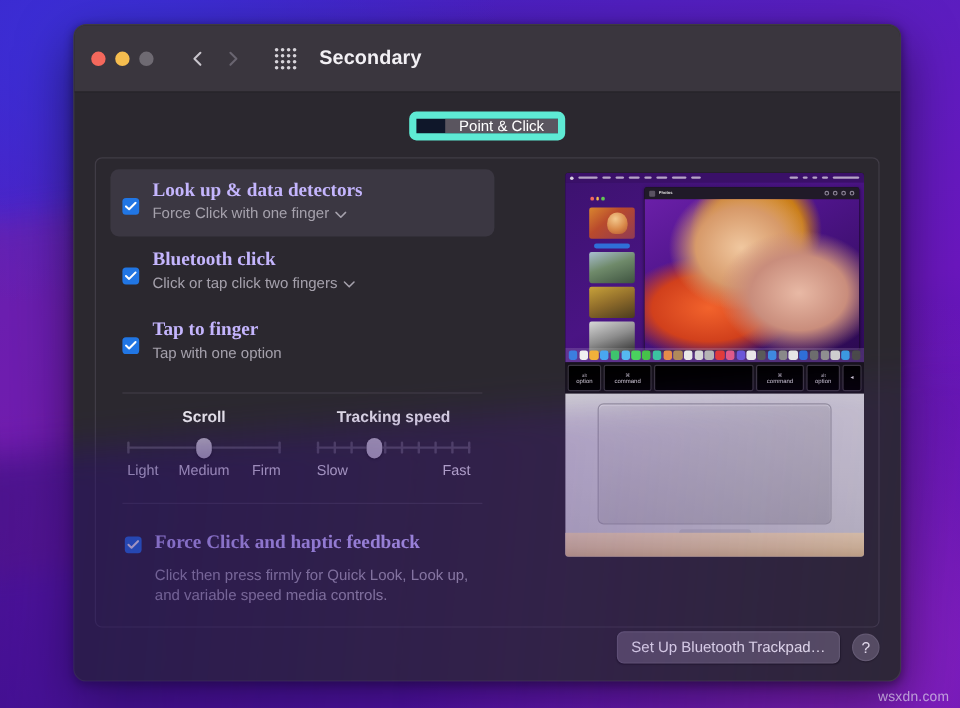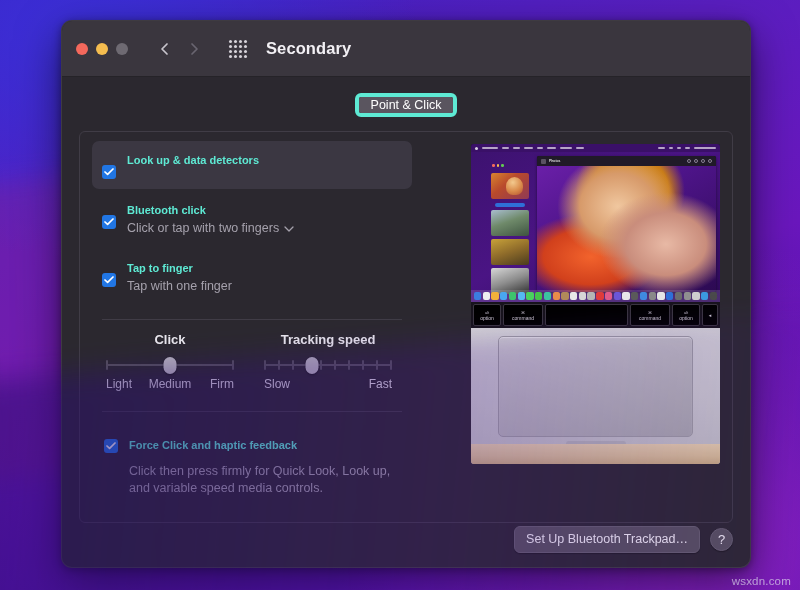--- a/index.html
+++ b/index.html
@@ -117,24 +117,25 @@
   .searchph { color: #8e8a95; font-size: 13px; }
 
   
   .tabrow {
     display: flex; justify-content: center; align-items: center;
     padding-top: 16px;
   }
   .tabs {
     display: flex;
     background: #0f172a;
-    border: 4px solid #5eead4;
+    border: 6px solid #5eead4;
     border-radius: 6px;
     height: 24px;
     overflow: hidden;
+    padding-left: 24px;
   }
   .tab {
     display: flex; align-items: center;
     padding: 0 12px;
     font-size: 12.5px;
     color: #e6e3ea;
     height: 100%;
     border-right: 1px solid #46424c;
     white-space: nowrap;
   }
@@ -166,21 +167,21 @@
     flex: 0 0 auto;
     width: 14px; height: 14px;
     border-radius: 3px;
     background: #2176e4;
     position: relative;
     margin-top: 15px;
     margin-right: 11px;
   }
   .cb svg { position: absolute; left: 2px; top: 3px; }
 
-  .optlabel { color: #5eead4; font-size: 11px; font-weight: bold; line-height: 16px; }
+  .optlabel { color: #c4b5fd; font-size: 16px; font-weight: bold; line-height: 16px; font-family: Liberation Serif, serif; }
   .optsub   { color: #a5a1ac; font-size: 12.5px; line-height: 17px; margin-top: 2px; display: flex; align-items: center; gap: 5px; }
   .caretdown { display: inline-block; }
 
   .divider { height: 1px; background: #403c46; margin: 14px 10px 0 10px; }
 
   
   .sliderzone { display: flex; padding: 12px 2px 0 2px; }
   .sliderbox { flex: 1; display: flex; flex-direction: column; align-items: center; }
   .sliderbox.click { width: 152px; flex: 0 0 152px; }
   .slidertitle { color: #e9e7ed; font-size: 13px; font-weight: bold; margin-bottom: 10px; }
@@ -423,62 +424,70 @@
       <div class="leftcol">
 
         <div class="optrow selected">
           <span class="cb">
             <svg viewBox="0 0 10 8" width="10" height="8" fill="none" stroke="#ffffff" stroke-width="1.7" stroke-linecap="round" stroke-linejoin="round">
                 <path d="M1 4 L3.6 6.4 L9 1"></path>
               </svg>
           </span>
           <span>
             <span class="optlabel">Look up &amp; data detectors</span>
+            <span class="optsub">
+              <span>Force Click with one finger</span>
+              <span class="caretdown">
+                <svg viewBox="0 0 10 6" width="10" height="6" fill="none" stroke="#a5a1ac" stroke-width="1.3" stroke-linecap="round" stroke-linejoin="round">
+                    <path d="M1 1 L5 5 L9 1"></path>
+                  </svg>
+              </span>
+            </span>
           </span>
         </div>
 
         <div class="optrow">
           <span class="cb">
             <svg viewBox="0 0 10 8" width="10" height="8" fill="none" stroke="#ffffff" stroke-width="1.7" stroke-linecap="round" stroke-linejoin="round">
                 <path d="M1 4 L3.6 6.4 L9 1"></path>
               </svg>
           </span>
           <span>
             <span class="optlabel">Bluetooth click</span>
             <span class="optsub">
-              <span>Click or tap with two fingers</span>
+              <span>Click or tap click two fingers</span>
               <span class="caretdown">
                 <svg viewBox="0 0 10 6" width="10" height="6" fill="none" stroke="#a5a1ac" stroke-width="1.3" stroke-linecap="round" stroke-linejoin="round">
                     <path d="M1 1 L5 5 L9 1"></path>
                   </svg>
               </span>
             </span>
           </span>
         </div>
 
         <div class="optrow">
           <span class="cb">
             <svg viewBox="0 0 10 8" width="10" height="8" fill="none" stroke="#ffffff" stroke-width="1.7" stroke-linecap="round" stroke-linejoin="round">
                 <path d="M1 4 L3.6 6.4 L9 1"></path>
               </svg>
           </span>
           <span>
             <span class="optlabel">Tap to finger</span>
             <span class="optsub">
-              <span>Tap with one finger</span>
+              <span>Tap with one option</span>
             </span>
           </span>
         </div>
 
         <div class="divider"></div>
 
         <div class="sliderzone">
 
           <div class="sliderbox click">
-            <div class="slidertitle">Click</div>
+            <div class="slidertitle">Scroll</div>
             <div class="track">
               <div class="bar"></div>
               <div class="tick" style="left:1px;"></div>
               <div class="tick" style="left:64px;"></div>
               <div class="tick" style="left:127px;"></div>
               <div class="knob" style="left:64px;"></div>
             </div>
             <div class="sliderlabels">
               <span class="sl-left">Light</span>
               <span class="sl-center">Medium</span>

